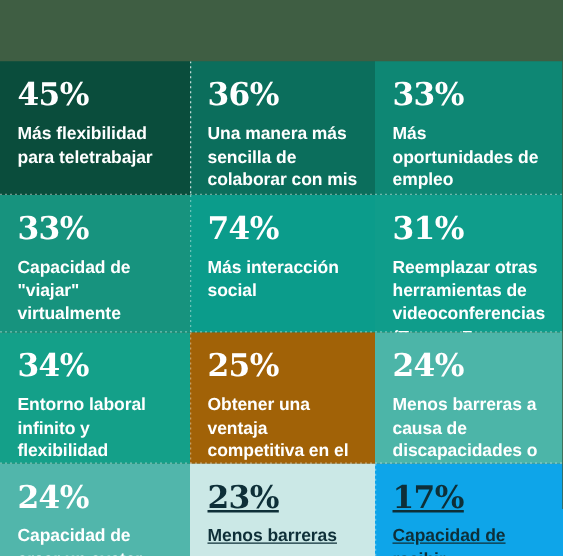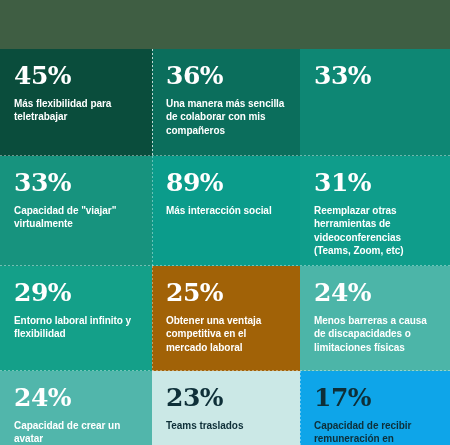--- a/index.html
+++ b/index.html
@@ -47,31 +47,31 @@
     font-family: "DejaVu Serif", "Liberation Serif", serif;
     font-size: 25px;
     font-weight: 700;
     line-height: 1;
     letter-spacing: -0.5px;
     margin: 0 0 9px 0;
     display: block;
   }
   .lbl {
     font-family: "Liberation Sans", sans-serif;
-    font-size: 10px;
+    font-size: 14px;
     font-weight: 700;
     line-height: 1.33;
     margin: 0;
     display: block;
     letter-spacing: -0.05px;
   }
 
   
   .light .pct, .light .lbl { color: #ffffff; }
-  .dark .pct, .dark .lbl { color: #0e2f38; }
+  .dark .pct, .dark .lbl { color: #0e2f38; text-decoration: underline; }
 
   
   .cell.sep-left::before {
     content: "";
     position: absolute;
     left: 0;
     top: 0;
     bottom: 0;
     width: 1px;
     background-image: linear-gradient(to bottom,
@@ -119,61 +119,62 @@
     <div class="cell c1 light" style="background-color: rgb(10, 77, 60);">
       <span class="pct">45%</span>
       <span class="lbl">Más flexibilidad para teletrabajar</span>
     </div>
     <div class="cell c2 light sep-left sep-dark" style="background-color: rgb(11, 110, 92);">
       <span class="pct">36%</span>
       <span class="lbl">Una manera más sencilla de colaborar con mis compañeros</span>
     </div>
     <div class="cell c3 light" style="background-color: rgb(14, 135, 116);">
       <span class="pct">33%</span>
+      <span class="lbl">Más oportunidades de empleo</span>
     </div>
   </div>
 
   <div class="row r2 sep-bottom">
     <div class="cell c1 light" style="background-color: rgb(23, 147, 126);">
       <span class="pct">33%</span>
       <span class="lbl">Capacidad de "viajar" virtualmente</span>
     </div>
     <div class="cell c2 light sep-left" style="background-color: rgb(11, 156, 139);">
-      <span class="pct">89%</span>
+      <span class="pct">74%</span>
       <span class="lbl">Más interacción social</span>
     </div>
     <div class="cell c3 light" style="background-color: rgb(15, 157, 139);">
       <span class="pct">31%</span>
       <span class="lbl">Reemplazar otras herramientas de videoconferencias (Teams, Zoom, etc)</span>
     </div>
   </div>
 
   <div class="row r3 sep-bottom">
     <div class="cell c1 light" style="background-color: rgb(20, 160, 137);">
-      <span class="pct">29%</span>
+      <span class="pct">34%</span>
       <span class="lbl">Entorno laboral infinito y flexibilidad</span>
     </div>
     <div class="cell c2 light sep-left" style="background-color: #a16207;">
       <span class="pct">25%</span>
       <span class="lbl">Obtener una ventaja competitiva en el mercado laboral</span>
     </div>
     <div class="cell c3 light" style="background-color: rgb(76, 181, 168);">
       <span class="pct">24%</span>
       <span class="lbl">Menos barreras a causa de discapacidades o limitaciones físicas</span>
     </div>
   </div>
 
   <div class="row r4 sep-bottom">
     <div class="cell c1 light" style="background-color: rgb(81, 182, 171);">
       <span class="pct">24%</span>
       <span class="lbl">Capacidad de crear un avatar</span>
     </div>
     <div class="cell c2 dark" style="background-color: rgb(203, 232, 230);">
       <span class="pct">23%</span>
-      <span class="lbl">Teams traslados</span>
+      <span class="lbl">Menos barreras</span>
     </div>
     <div class="cell c3 dark sep-left" style="background-color: #0ea5e9;">
       <span class="pct">17%</span>
       <span class="lbl">Capacidad de recibir remuneración en criptomonedas</span>
     </div>
   </div>
 
 </div>
 
 </body></html>

